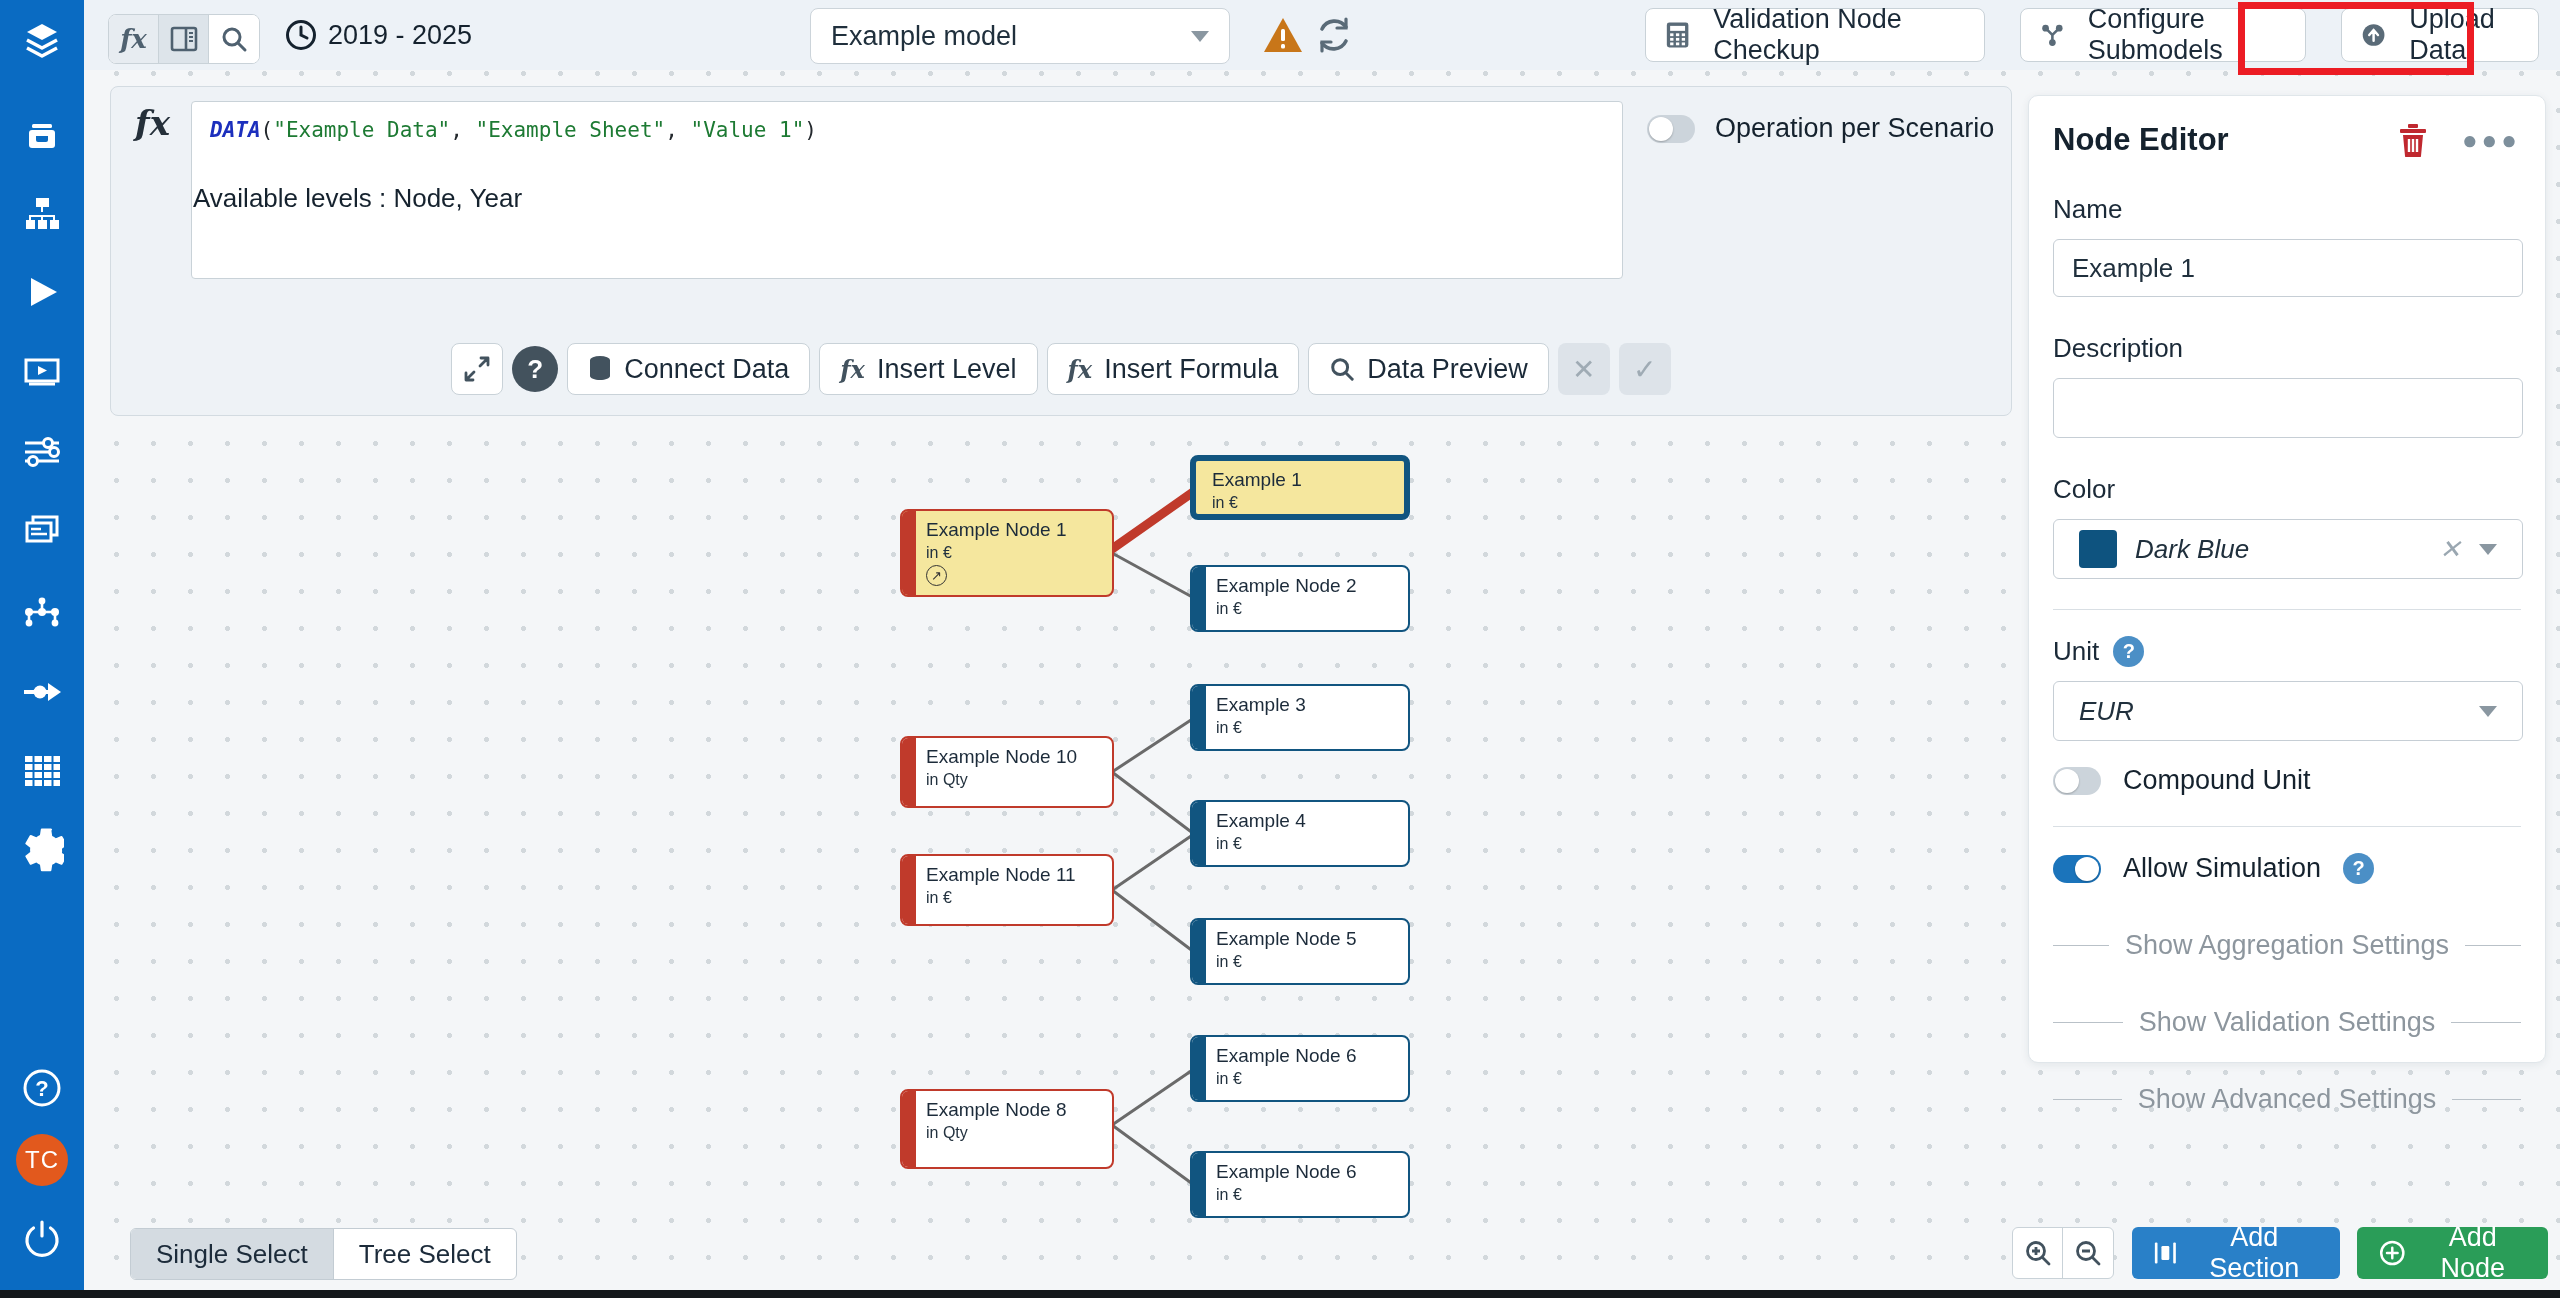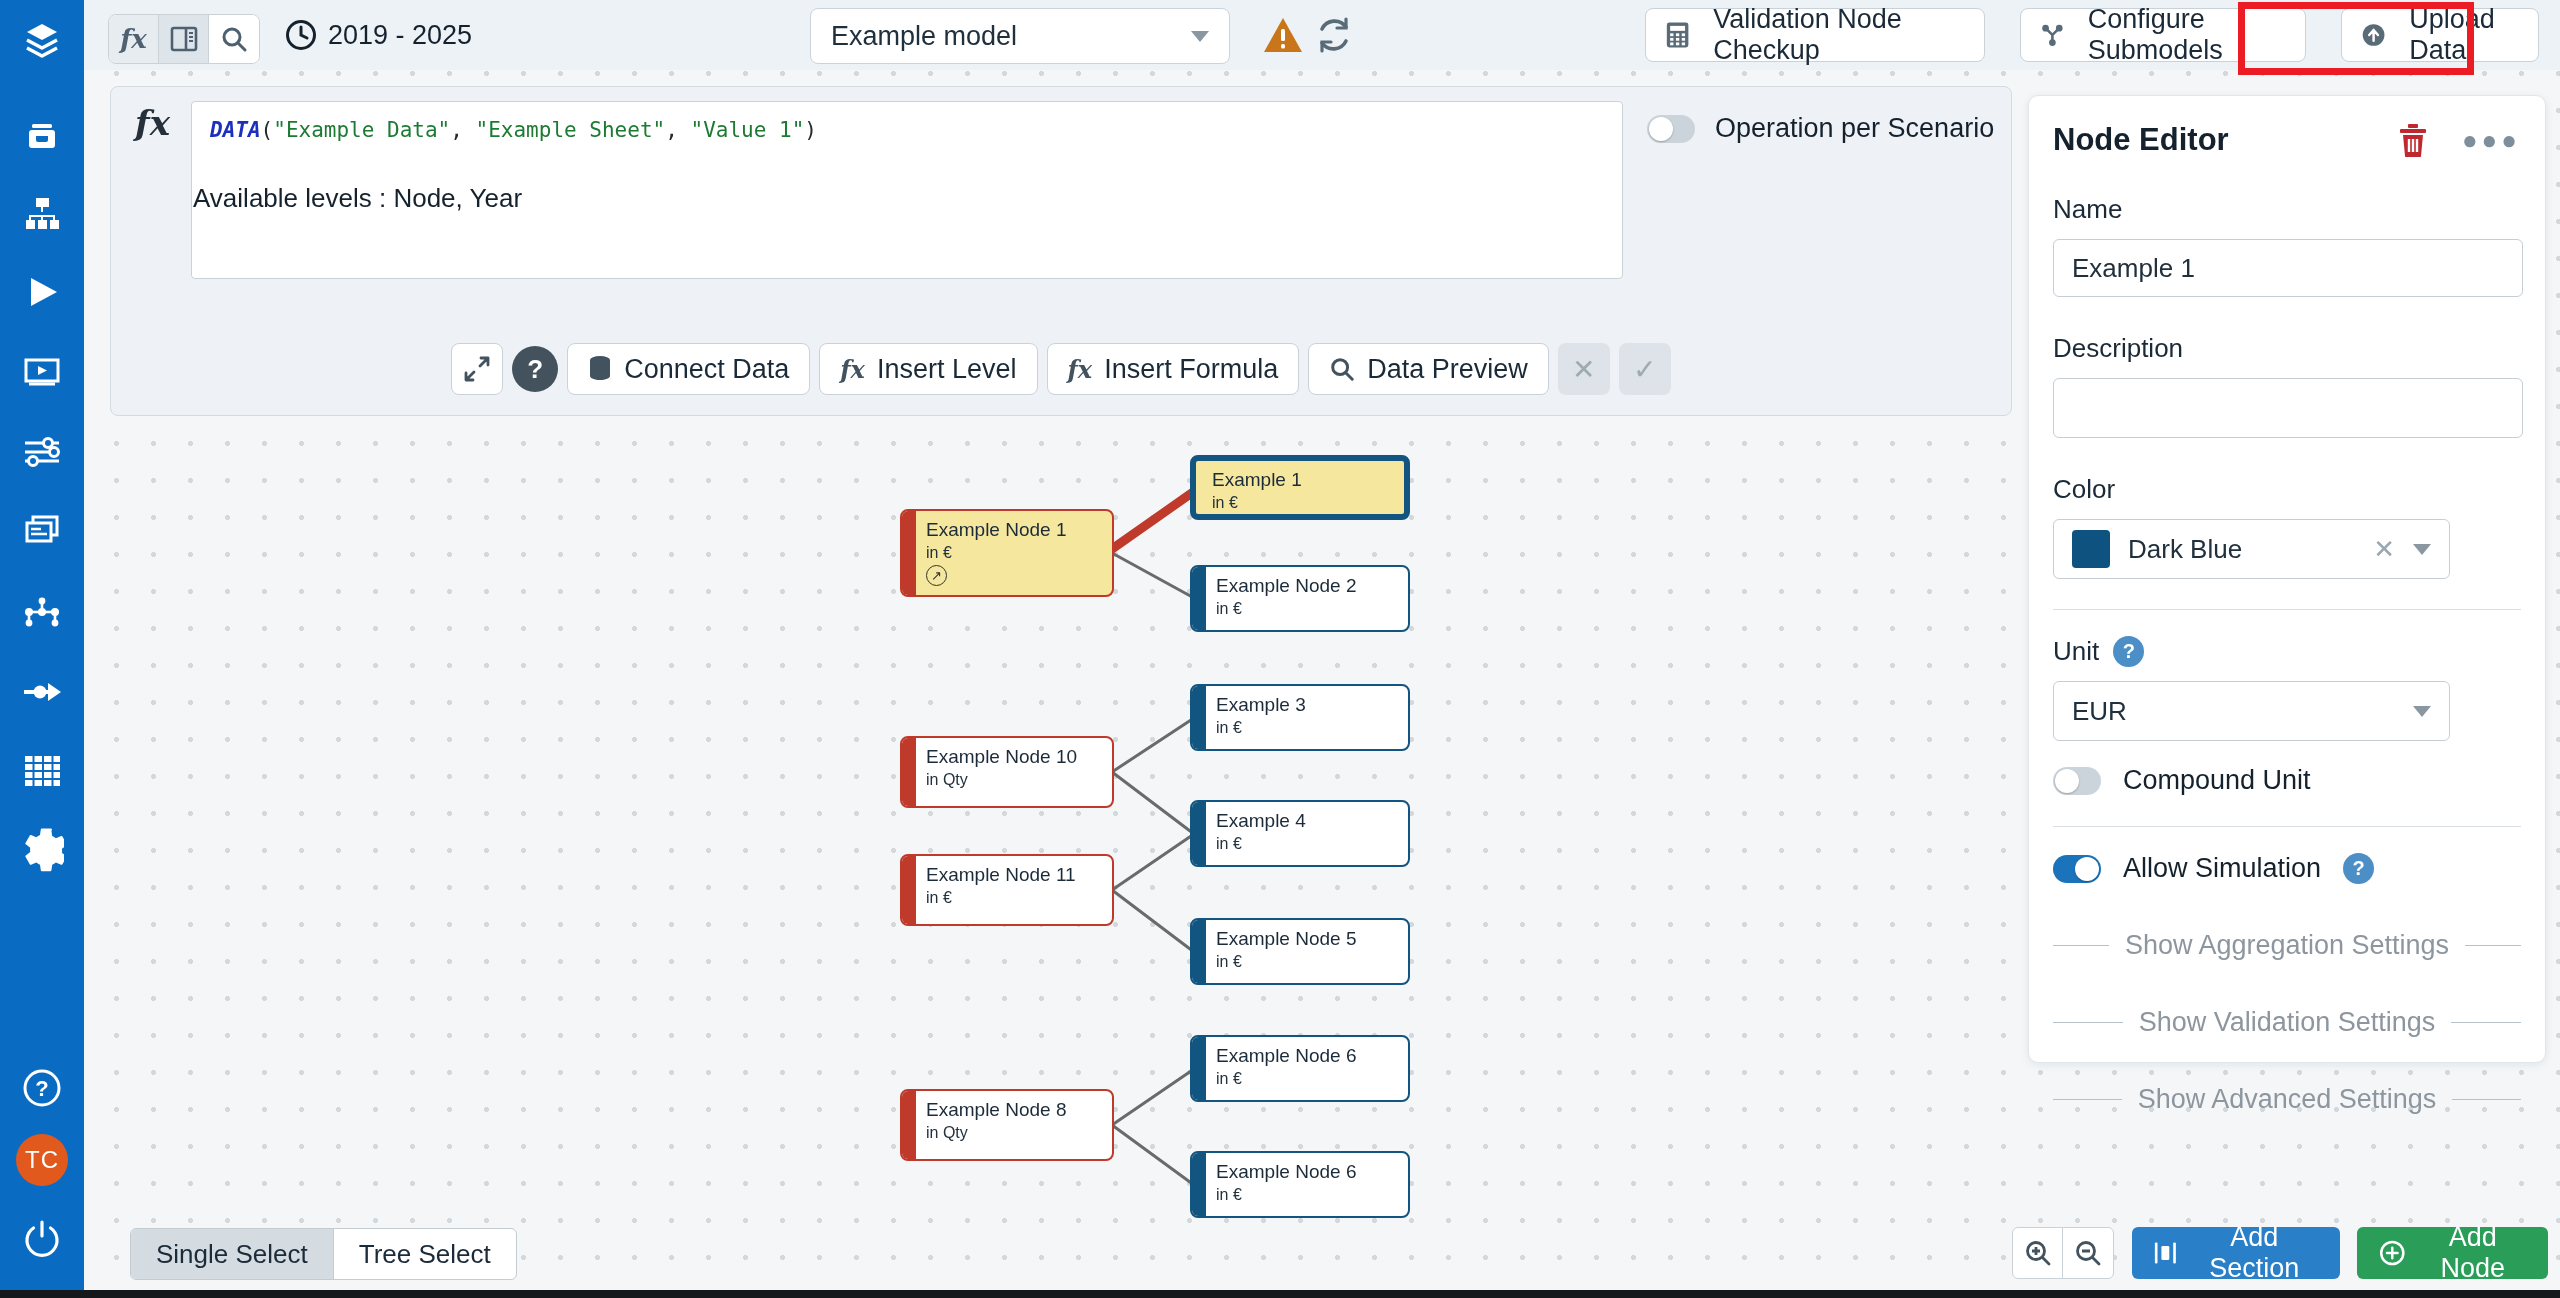--- a/index.html
+++ b/index.html
@@ -71,21 +71,21 @@
 
   
   .node-editor { position:absolute; left:2028px; top:95px; width:518px; height:968px; background:#fff; border:1px solid #e0e6ea; border-radius:10px; box-shadow:0 2px 8px rgba(30,50,70,.08); z-index:30; padding:26px 24px; }
   .ne-header { display:flex; align-items:center; }
   .ne-title { font-size:31px; font-weight:bold; color:#15222e; }
   .ne-header .spacer { flex:1; }
   .ne-trash { color:#c0282f; cursor:pointer; margin-right:34px; display:flex; }
   .ne-dots { color:#7d8f9c; font-size:26px; letter-spacing:4px; cursor:pointer; line-height:10px; }
   .ne-label { font-size:26px; color:#1b2a38; margin:36px 0 14px; display:flex; align-items:center; gap:14px; }
   .ne-input { width:470px; height:58px; border:1px solid #c6ced5; border-radius:6px; background:#fff; font-size:26px; color:#20303d; padding:0 18px; font-family:"Liberation Sans", sans-serif; }
-  .ne-select { width:397px; height:60px; border:1px solid #c6ced5; border-radius:6px; display:flex; align-items:center; padding:0 18px; font-size:26px; color:#20303d; cursor:pointer; gap:18px; }
+  .ne-select { width:470px; height:60px; border:1px solid #c6ced5; border-radius:6px; display:flex; align-items:center; padding:0 25px; font-size:26px; color:#20303d; cursor:pointer; gap:18px;font-style:italic; }
   .ne-select .x { margin-left:auto; color:#9aa7b1; font-size:26px; }
   .swatch { width:38px; height:38px; border-radius:4px; background:#0e537f; }
   .ne-div { height:1px; background:#d9dfe4; margin:30px 0 26px; }
   .ne-toggle-row { display:flex; align-items:center; gap:22px; margin-top:24px; }
   .q-badge { width:31px; height:31px; border-radius:50%; background:#4b8fc6; color:#fff; font-size:20px; font-weight:bold; display:flex; align-items:center; justify-content:center; cursor:pointer; }
   .ne-link { display:flex; align-items:center; gap:16px; color:#8d969e; font-size:27px; margin-top:46px; cursor:pointer; white-space:nowrap; }
   .ne-link::before, .ne-link::after { content:""; height:1px; background:#b9c1c8; flex:1; }
 
   
   .select-mode { position:absolute; left:130px; top:1228px; height:52px; display:flex; border:1px solid #c3ccd3; border-radius:6px; overflow:hidden; background:#fff; z-index:25; }
@@ -158,21 +158,21 @@
         <div class="tree-node white-blue" style="left: 1190px; top: 918px; width: 220px; height: 67px;">
           <div class="bar"></div>
           <span class="nlabel">Example Node 5</span>
           <span class="nunit">in €</span>
         </div>
         <div class="tree-node white-blue" style="left: 1190px; top: 1035px; width: 220px; height: 67px;">
           <div class="bar"></div>
           <span class="nlabel">Example Node 6</span>
           <span class="nunit">in €</span>
         </div>
-        <div class="tree-node white-red" style="left: 900px; top: 1089px; width: 214px; height: 72px;">
+        <div class="tree-node white-red" style="left: 900px; top: 1089px; width: 214px; height: 80px;">
           <div class="bar"></div>
           <span class="nlabel">Example Node 8</span>
           <span class="nunit">in Qty</span>
         </div>
         <div class="tree-node white-blue" style="left: 1190px; top: 1151px; width: 220px; height: 67px;">
           <div class="bar"></div>
           <span class="nlabel">Example Node 6</span>
           <span class="nunit">in €</span>
         </div>
       </div>

